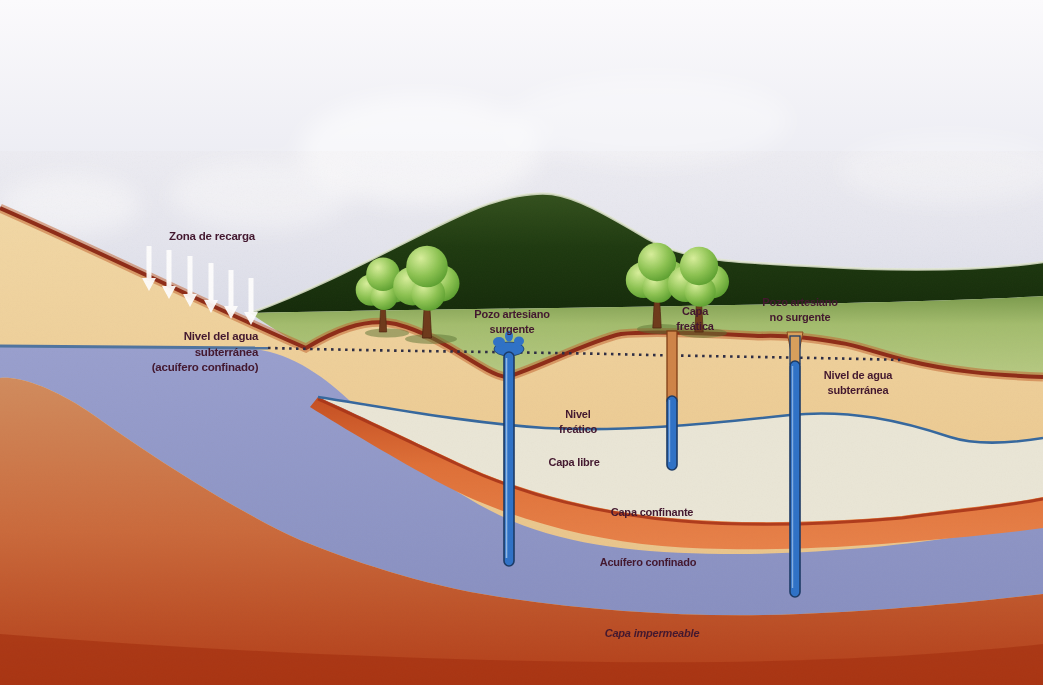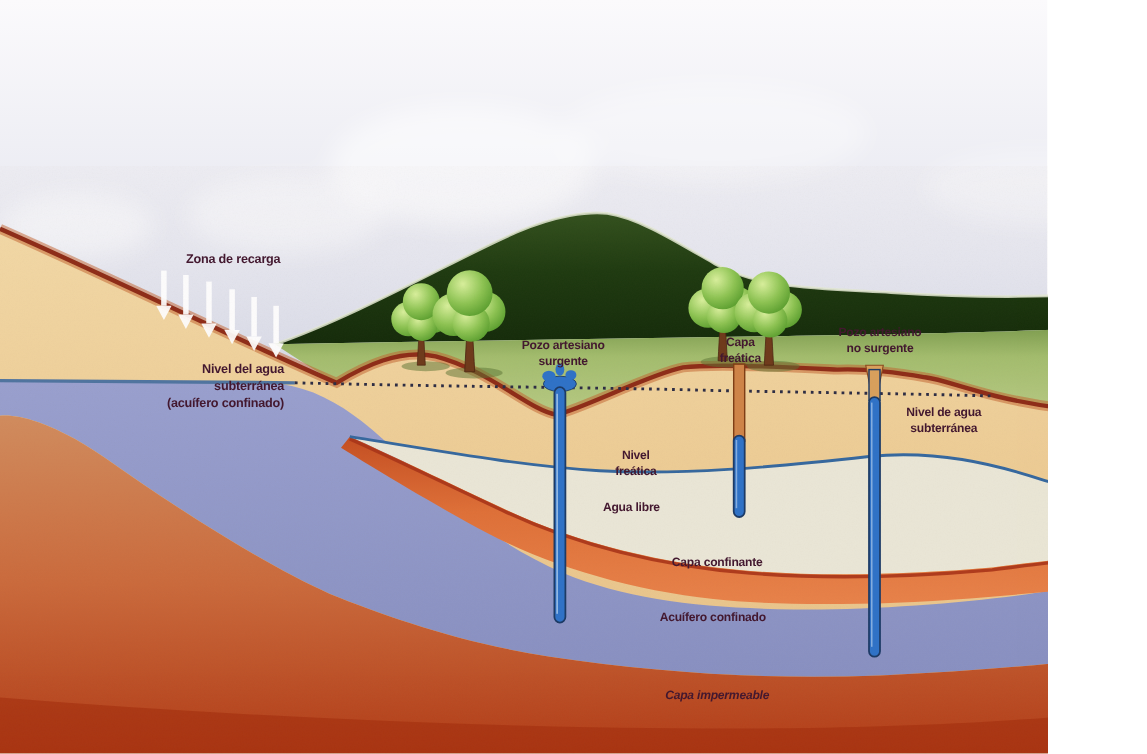--- a/index.html
+++ b/index.html
@@ -1,16 +1,16 @@
 <!DOCTYPE html>
 <html><head>
 <meta charset="utf-8">
 <style>
   html,body{margin:0;padding:0;background:#ffffff;}
-  .stage{position:relative;width:952px;height:685px;overflow:hidden;
+  .stage{position:relative;width:1043px;height:685px;overflow:hidden;
          font-family:"Liberation Sans",sans-serif;}
   .stage svg{position:absolute;left:0;top:0;display:block;}
   .lbl{position:absolute;transform:translate(-50%,-50%);
        font:700 11px/1.35 "Liberation Sans",sans-serif;
        color:#43182f;text-align:center;white-space:pre-line;
        letter-spacing:-0.2px;pointer-events:none;}
   .lbl-big{font-size:11.5px;}
 </style>
 </head>
 <body>
@@ -212,26 +212,26 @@
 
   <rect x="0" y="200" width="1043" height="485" filter="url(#grain)" opacity="0.8"></rect>
 </svg>
 
 <div class="lbl lbl-big" style="left:212px;top:237px;">Zona de recarga</div>
 <div class="lbl lbl-big" style="left:205px;top:352px;text-align:right;">Nivel del agua
 subterránea
 (acuífero confinado)</div>
 <div class="lbl" style="left:512px;top:322px;">Pozo artesiano
 surgente</div>
-<div class="lbl" style="left:673px;top:319px;">Capa
+<div class="lbl" style="left:695px;top:319px;">Capa
 freática</div>
 <div class="lbl" style="left:800px;top:310px;">Pozo artesiano
 no surgente</div>
 <div class="lbl" style="left:858px;top:383px;">Nivel de agua
 subterránea</div>
 <div class="lbl" style="left:578px;top:422px;">Nivel
-freática</div>
-<div class="lbl" style="left:574px;top:462px;">Agua libre</div>
+freático</div>
+<div class="lbl" style="left:574px;top:462px;">Capa libre</div>
 <div class="lbl" style="left:652px;top:512px;text-align:center;">Capa confinante</div>
 <div class="lbl" style="left:648px;top:562px;">Acuífero confinado</div>
 <div class="lbl" style="left:652px;top:633px;font-style:italic;">Capa impermeable</div>
 
 </div>
 
 </body></html>

